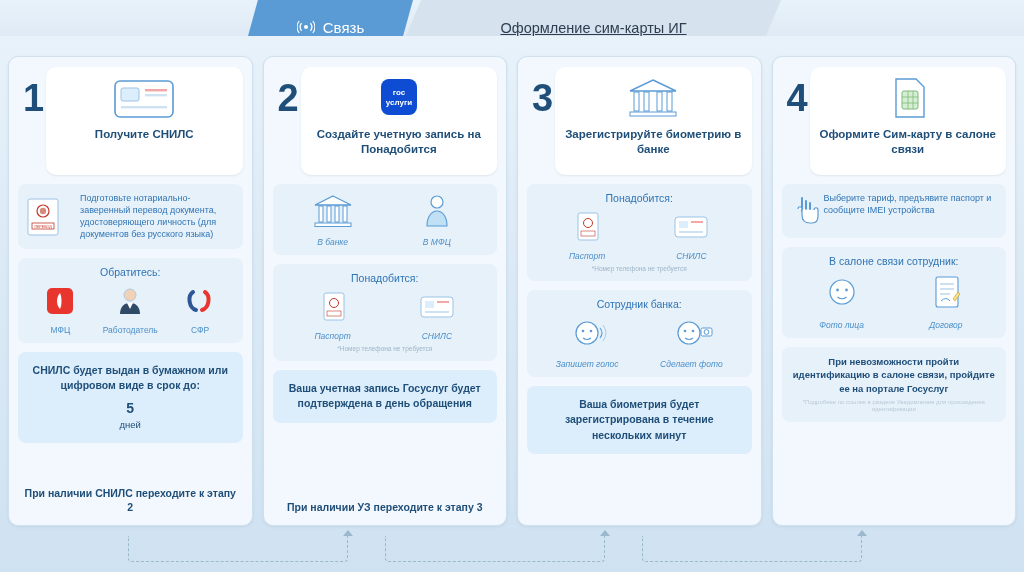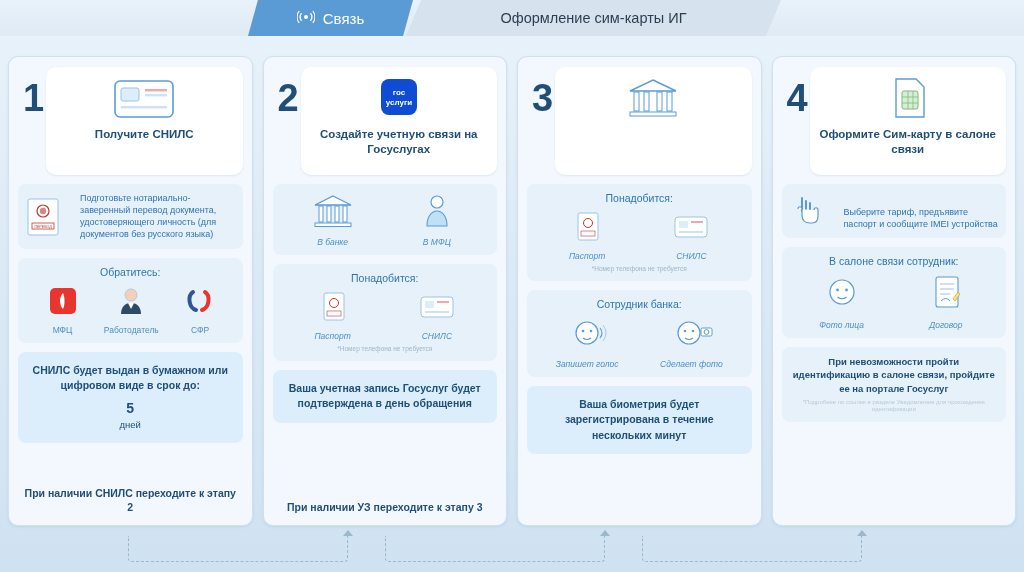--- a/index.html
+++ b/index.html
@@ -13,30 +13,31 @@
   }
   
   .header { position:absolute; top:0; left:0; width:1024px; height:36px; }
   .header .strip {
     position:absolute; left:0; top:0; width:1024px; height:36px;
     background:linear-gradient(180deg,#e8f2fa,#dfeaf5);
   }
   .tab-blue {
     position:absolute; left:248px; top:0; width:165px; height:36px;
     background:#5b9bd5; color:#fff;
-    display:flex; align-items:center; justify-content:center; gap:8px;
+    display:flex; align-items:flex-end; justify-content:center; gap:8px;
     font-size:15px;
     clip-path: polygon(6% 0, 100% 0, 94% 100%, 0 100%);
   }
   .tab-grey {
     position:absolute; left:406px; top:0; width:375px; height:36px;
     background:#d6e3ee; color:#2c3e50;
-    display:flex; align-items:center; justify-content:center;
+    display:flex; align-items:flex-end; justify-content:center;
     font-size:14.5px;
     clip-path: polygon(4% 0, 100% 0, 96% 100%, 0 100%);
+    text-decoration: underline;
   }
   .wifi-ico { width:18px; height:16px; display:inline-block; position:relative; }
   .wifi-ico svg { display:block; }
 
   
   .cols {
     position:absolute; top:56px; left:8px; width:1008px; height:470px;
     display:flex; gap:10px;
   }
   .col {
@@ -67,21 +68,21 @@
   .panel.result {
     background:#dceefb; text-align:center; color:#1f4e79;
     font-weight:bold; font-size:10.5px; line-height:1.45; padding:11px 8px;
   }
   .panel-label {
     text-align:center; color:#2e74b5; font-size:10.5px; margin-bottom:6px;
   }
   .note {
     color:#9fb6c9; font-size:6.5px; text-align:center; margin-top:4px; line-height:1.25;
   }
-  .icon-row { display:flex; justify-content:flex-end; align-items:flex-end; }
+  .icon-row { display:flex; justify-content:space-between; align-items:flex-end; }
   .icon-cell { text-align:center; width:33%; }
   .icon-cap { color:#4a8fc9; font-size:8.5px; margin-top:3px; font-style:italic; }
   .icon-cap.b { font-style:normal; }
   .txt-blue { color:#2e74b5; font-size:9px; line-height:1.35; }
   .footer-note {
     margin-top:auto; text-align:center; color:#1f4e79;
     font-weight:bold; font-size:10.5px; line-height:1.4; padding:8px 4px 2px 4px;
   }
   .tiny-grey { color:#b9c9d6; font-size:6px; line-height:1.25; text-align:center; margin-top:4px;}
 
@@ -202,21 +203,21 @@
   <div class="col">
     <div class="col-num">2</div>
     <div class="head-card">
       <span>
         <svg width="60" height="48" viewBox="0 0 60 48">
           <rect x="12" y="4" width="36" height="36" rx="8" fill="#0d4cd3"></rect>
           <text x="30" y="20" font-size="8" fill="#fff" text-anchor="middle" font-family="Liberation Sans, sans-serif" font-weight="bold">гос</text>
           <text x="30" y="30" font-size="8" fill="#fff" text-anchor="middle" font-family="Liberation Sans, sans-serif" font-weight="bold">услуги</text>
         </svg>
       </span>
-      <div class="head-title">Создайте учетную связи на Госуслугах</div>
+      <div class="head-title">Создайте учетную запись на Понадобится</div>
     </div>
 
     <div class="panel">
       <div class="icon-row">
         <div class="icon-cell" style="width:50%">
           <span>
             <svg width="44" height="38" viewBox="0 0 44 38">
               <path d="M22 4 L40 13 L4 13 Z" fill="#fff" stroke="#5b9bd5" stroke-width="1.3"></path>
               <rect x="8" y="14" width="4" height="16" fill="#fff" stroke="#5b9bd5"></rect>
               <rect x="16" y="14" width="4" height="16" fill="#fff" stroke="#5b9bd5"></rect>
@@ -280,20 +281,21 @@
       <span>
         <svg width="62" height="48" viewBox="0 0 62 48">
           <path d="M31 5 L54 16 L8 16 Z" fill="#fff" stroke="#5b9bd5" stroke-width="1.4"></path>
           <rect x="12" y="17" width="5" height="19" fill="#fff" stroke="#5b9bd5"></rect>
           <rect x="22" y="17" width="5" height="19" fill="#fff" stroke="#5b9bd5"></rect>
           <rect x="35" y="17" width="5" height="19" fill="#fff" stroke="#5b9bd5"></rect>
           <rect x="45" y="17" width="5" height="19" fill="#fff" stroke="#5b9bd5"></rect>
           <rect x="8" y="37" width="46" height="4" fill="#fff" stroke="#5b9bd5"></rect>
         </svg>
       </span>
+      <div class="head-title">Зарегистрируйте биометрию в банке</div>
     </div>
 
     <div class="panel">
       <div class="panel-label">Понадобится:</div>
       <div class="icon-row">
         <div class="icon-cell" style="width:50%">
           <span>
             <svg width="34" height="34" viewBox="0 0 34 34">
               <rect x="8" y="3" width="20" height="27" rx="2" fill="#fff" stroke="#9dc3e6"></rect>
               <circle cx="18" cy="13" r="4.5" fill="none" stroke="#c0392b" stroke-width="1"></circle>
@@ -362,21 +364,21 @@
         <svg width="56" height="48" viewBox="0 0 56 48">
           <path d="M16 4 H36 L44 12 V42 H16 Z" fill="#fff" stroke="#5b9bd5" stroke-width="1.4"></path>
           <rect x="22" y="16" width="16" height="18" rx="2" fill="#d6efd4" stroke="#7fb97a"></rect>
           <path d="M22 22 H38 M22 28 H38 M28 16 V34 M33 16 V34" stroke="#7fb97a" stroke-width=".8"></path>
         </svg>
       </span>
       <div class="head-title">Оформите Сим-карту в салоне связи</div>
     </div>
 
     <div class="panel">
-      <div style="display:flex; gap:22px; align-items:flex-end;">
+      <div style="display:flex; gap:2px; align-items:flex-start;">
         <span>
           <svg width="32" height="34" viewBox="0 0 32 34">
             <path d="M12 6 v13 M16 9 v10 M20 11 v8" stroke="#5b9bd5" stroke-width="2" stroke-linecap="round" fill="none"></path>
             <path d="M8 17 c0-3 4-3 4 0 v6 c0 6 4 8 8 8 h2 c4 0 6-3 6-7 v-6 c0-3-4-3-4 0" fill="#fff" stroke="#5b9bd5" stroke-width="1.2"></path>
           </svg>
         </span>
         <div class="txt-blue">Выберите тариф, предъявите паспорт и сообщите IMEI устройства</div>
       </div>
     </div>
 

